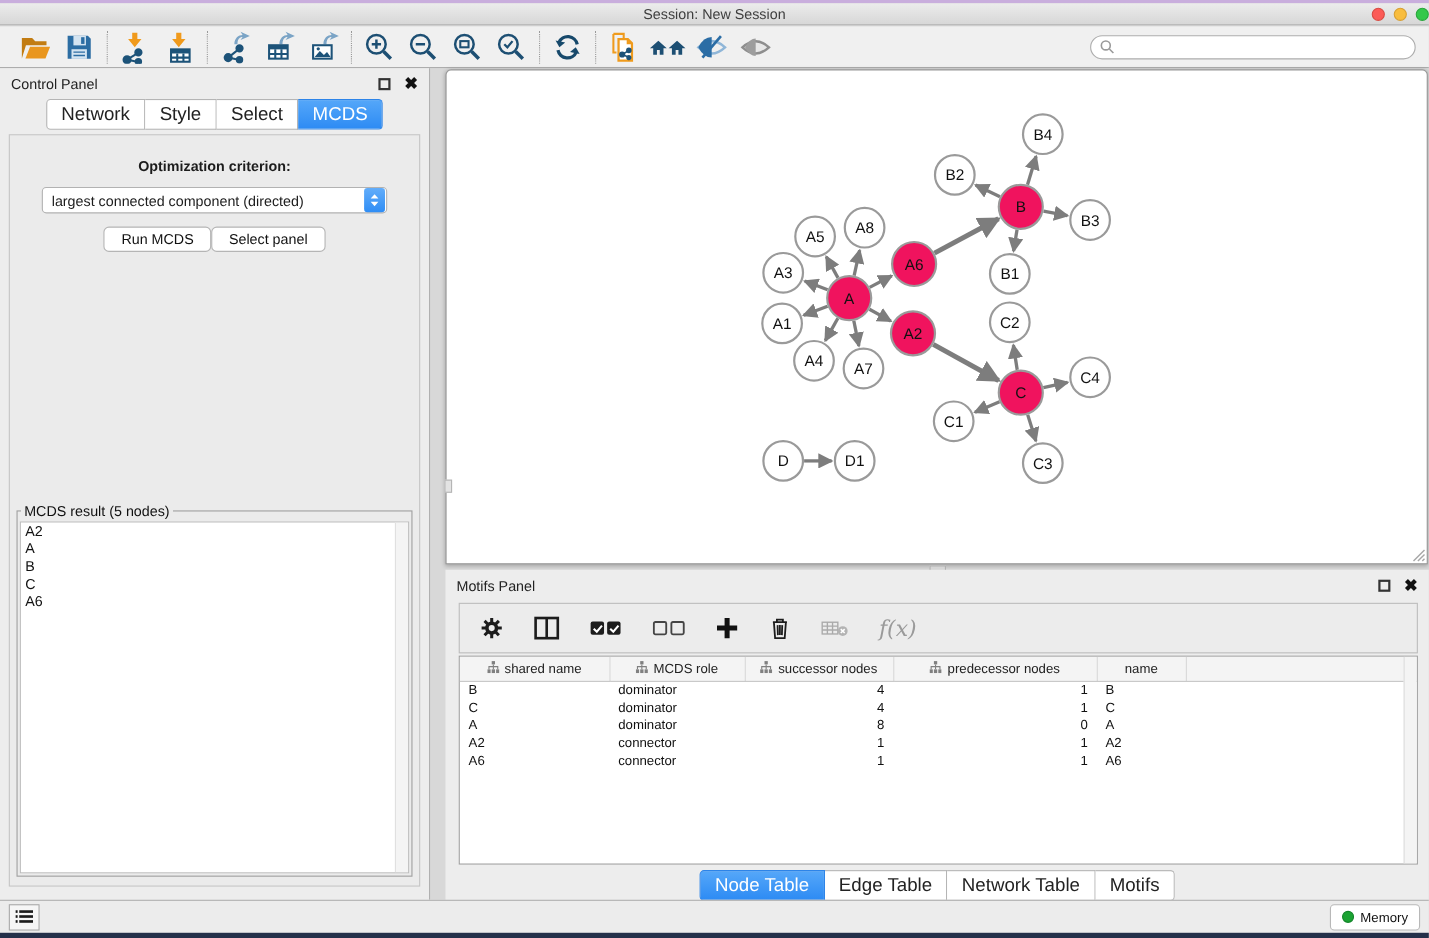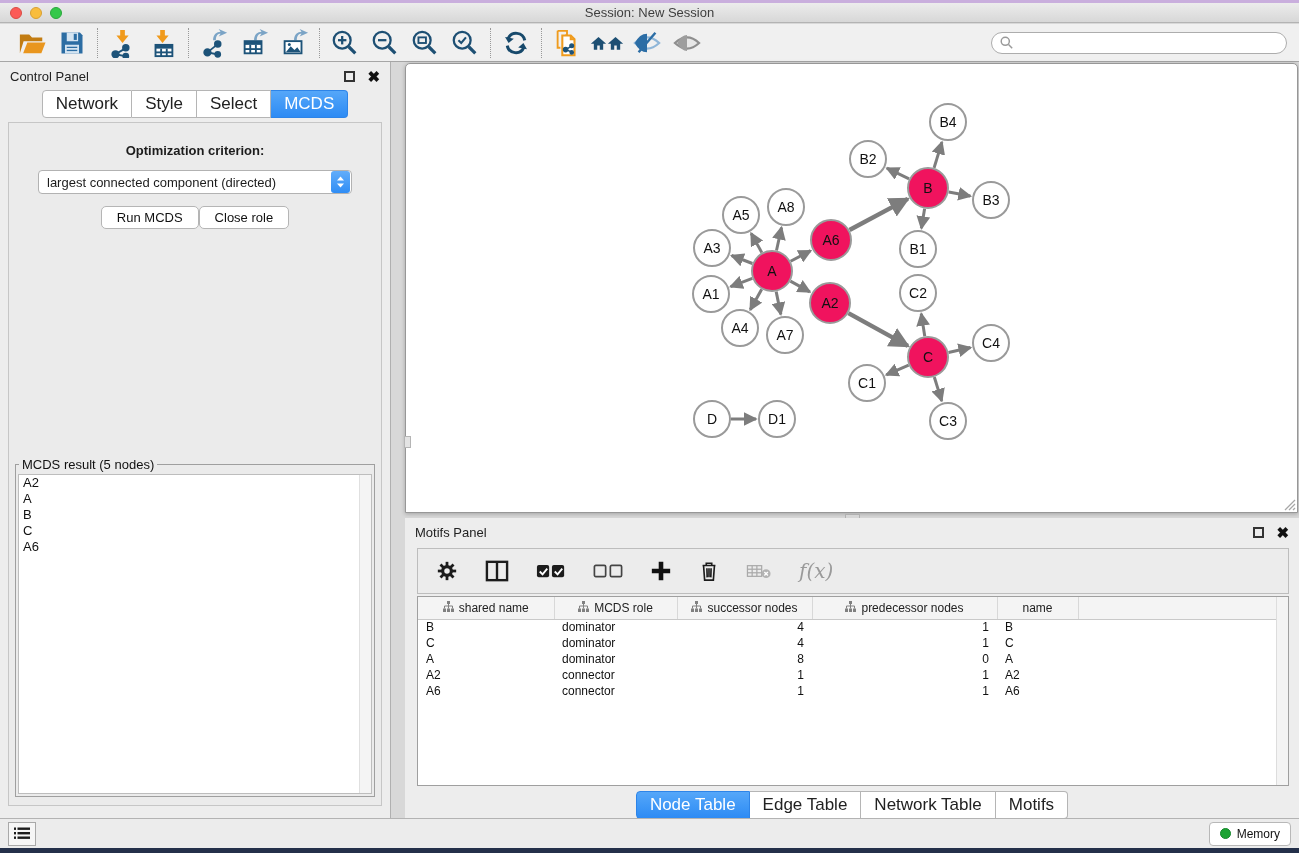--- a/index.html
+++ b/index.html
@@ -6,21 +6,21 @@
   html,body { width:1299px; height:853px; overflow:hidden; }
   body { font-family:"Liberation Sans", sans-serif; background:#d8d8d8; position:relative; font-size:13px; color:#1c1c1c; }
 
   
   .desktop-top { position:absolute; top:0; left:0; right:0; height:3px; background:#c9aedd; }
   .desktop-bottom { position:absolute; bottom:0; left:0; right:0; height:5px; background:#24304a; }
 
   
   .titlebar { position:absolute; top:3px; left:0; right:0; height:20px;
     background:linear-gradient(#ececec,#d7d7d7); border-bottom:1px solid #b3b3b3;
-    display:flex; align-items:center; }
+    display:flex; align-items:center;justify-content:flex-end; }
   .lights { display:flex; gap:8px; margin-left:10px; }
   .light { width:12px; height:12px; border-radius:50%; }
   .light.red{ background:#fc5b57; border:1px solid #d94c44;}
   .light.yellow{ background:#f8bd3e; border:1px solid #d8a033;}
   .light.green{ background:#34c84a; border:1px solid #2aa73c;}
   .titlebar .title { position:absolute; left:0; right:0; text-align:center; color:#3e3e3e; font-size:13px; }
 
   
   .toolbar { position:absolute; top:24px; left:0; right:0; height:38px; background:#f0f0f0;
     border-bottom:1px solid #a6a6a6; display:flex; align-items:center; padding:0 12px; }
@@ -290,21 +290,21 @@
         <span class="sel-text">largest connected component (directed)</span>
         <span class="select-arrows">
           <svg width="9" height="14" viewBox="0 0 9 14">
               <path d="M1 5.5 L4.5 1.5 L8 5.5z" fill="#fff"></path>
               <path d="M1 8.5 L4.5 12.5 L8 8.5z" fill="#fff"></path>
             </svg>
         </span>
       </div>
       <div class="btn-row">
         <button class="pbtn">Run MCDS</button>
-        <button class="pbtn">Close role</button>
+        <button class="pbtn">Select panel</button>
       </div>
       <fieldset class="result">
         <legend>MCDS result (5 nodes)</legend>
         <div class="result-list">
           <div>
               <div class="result-item">A2</div>
               <div class="result-item">A</div>
               <div class="result-item">B</div>
               <div class="result-item">C</div>
               <div class="result-item">A6</div>

